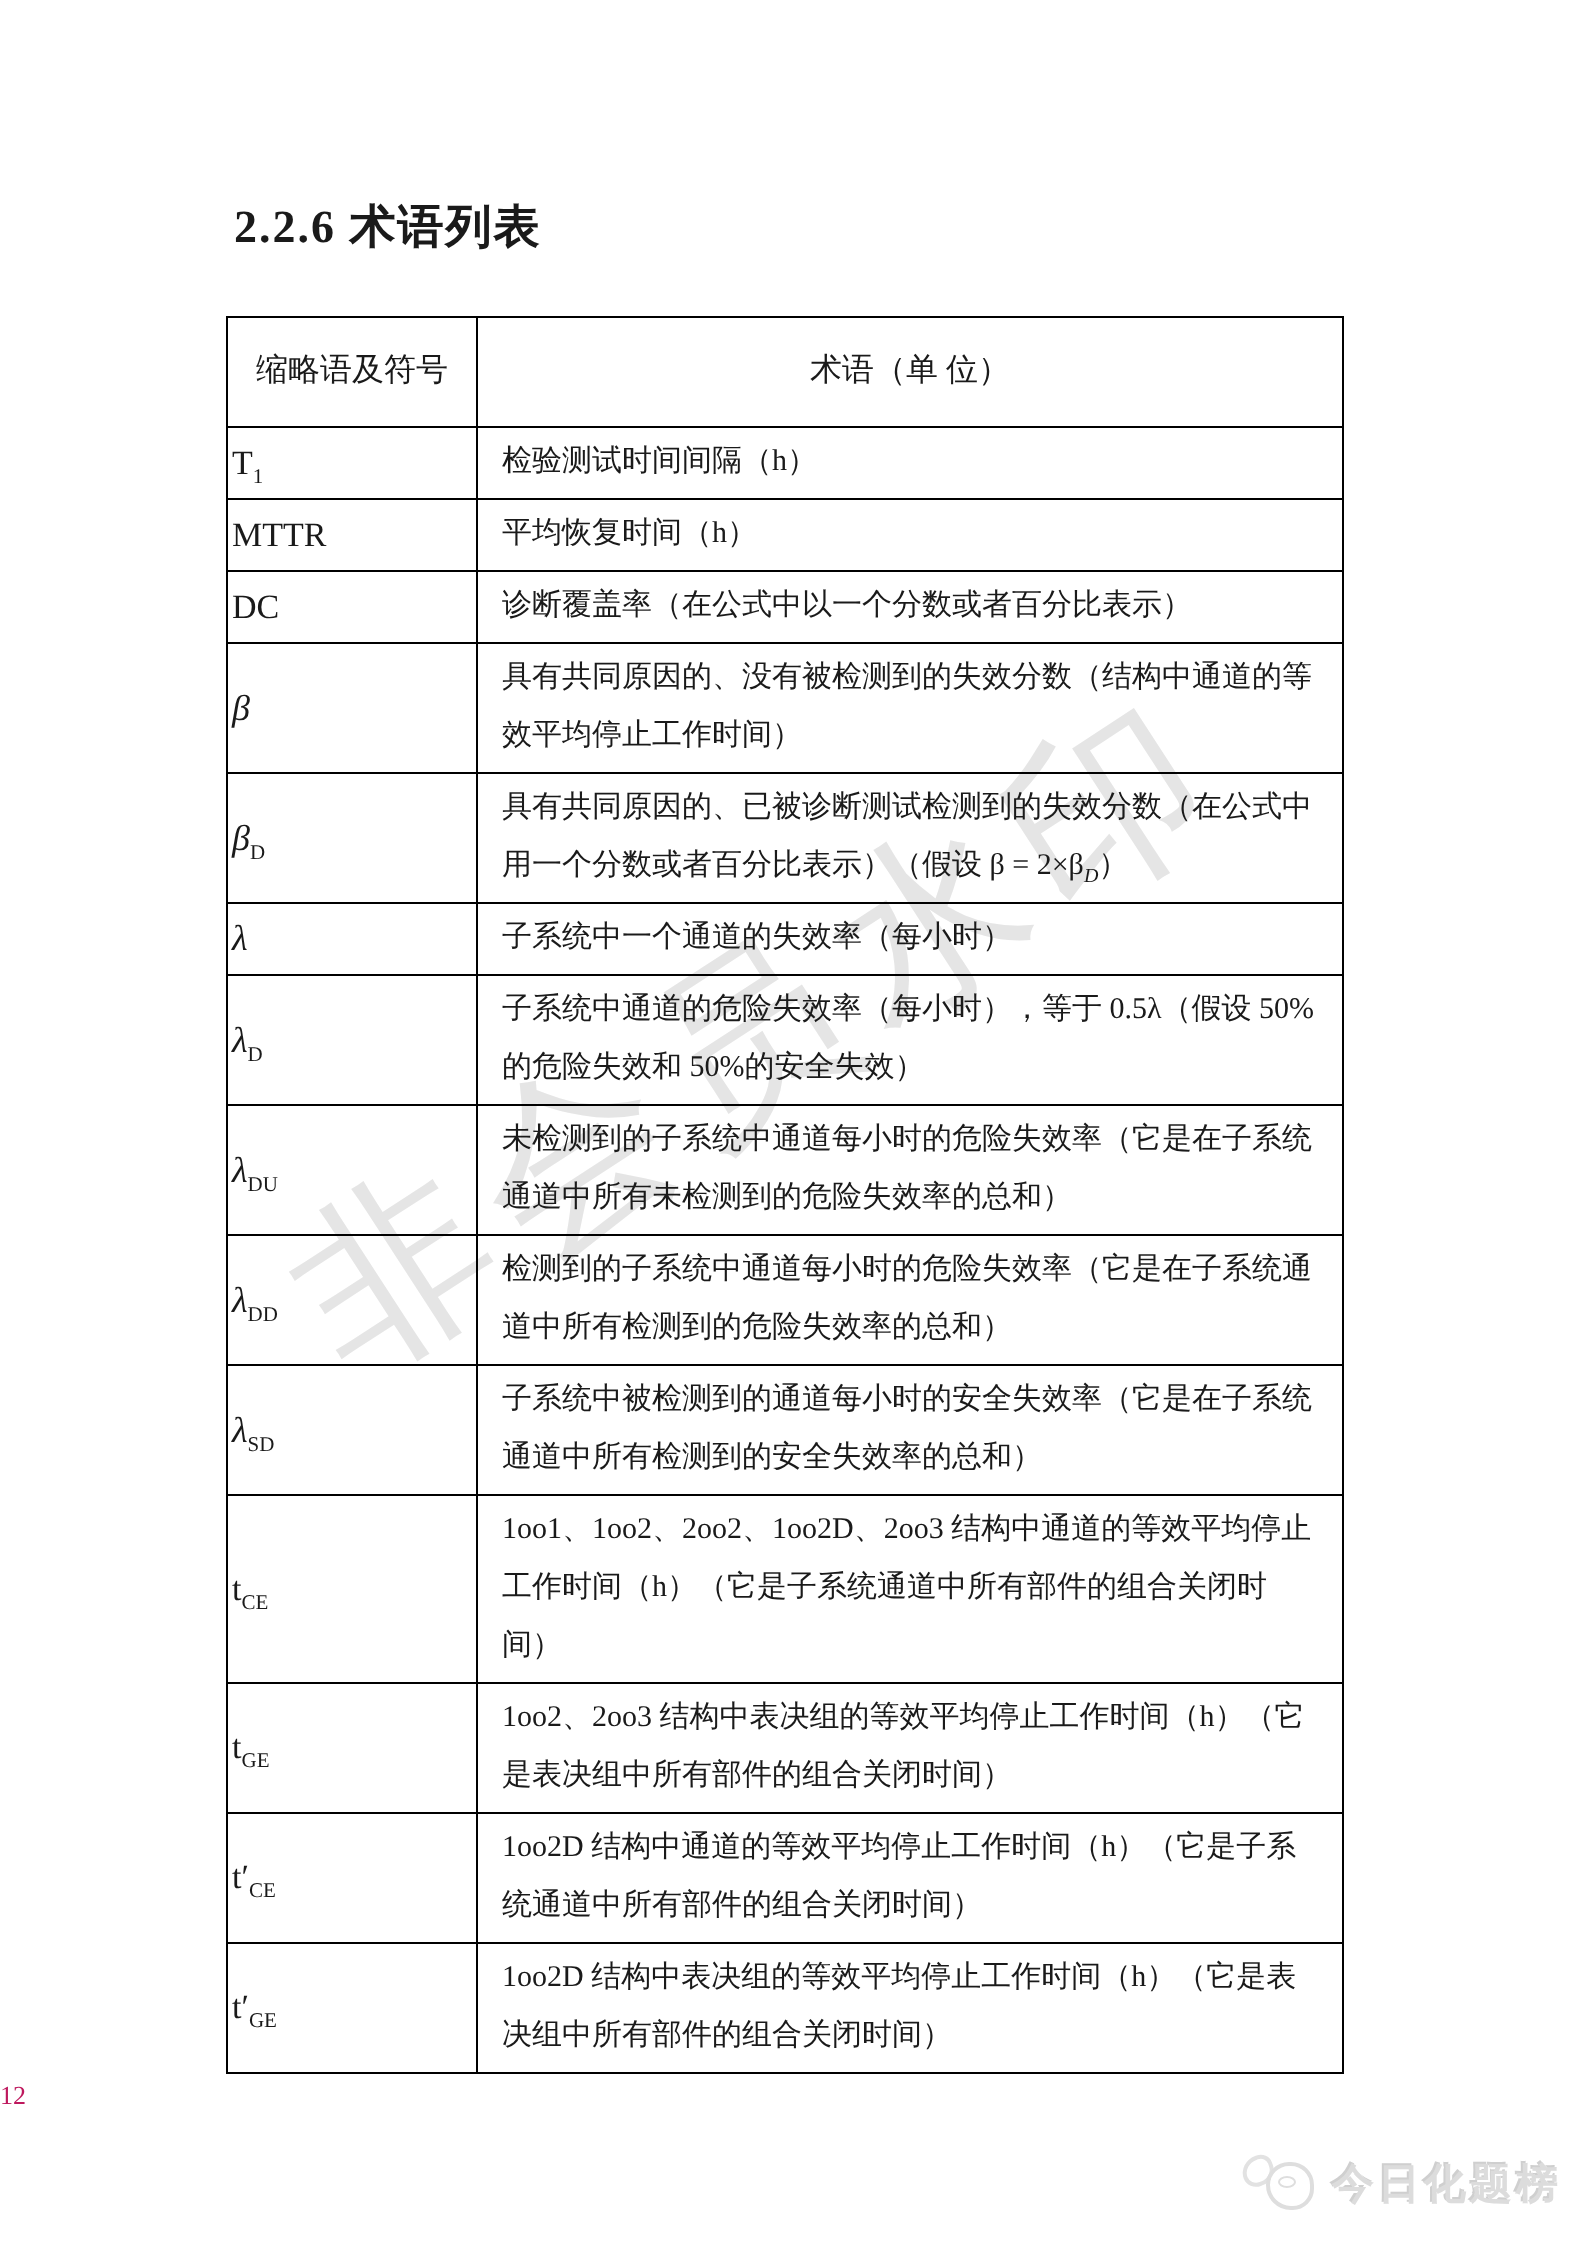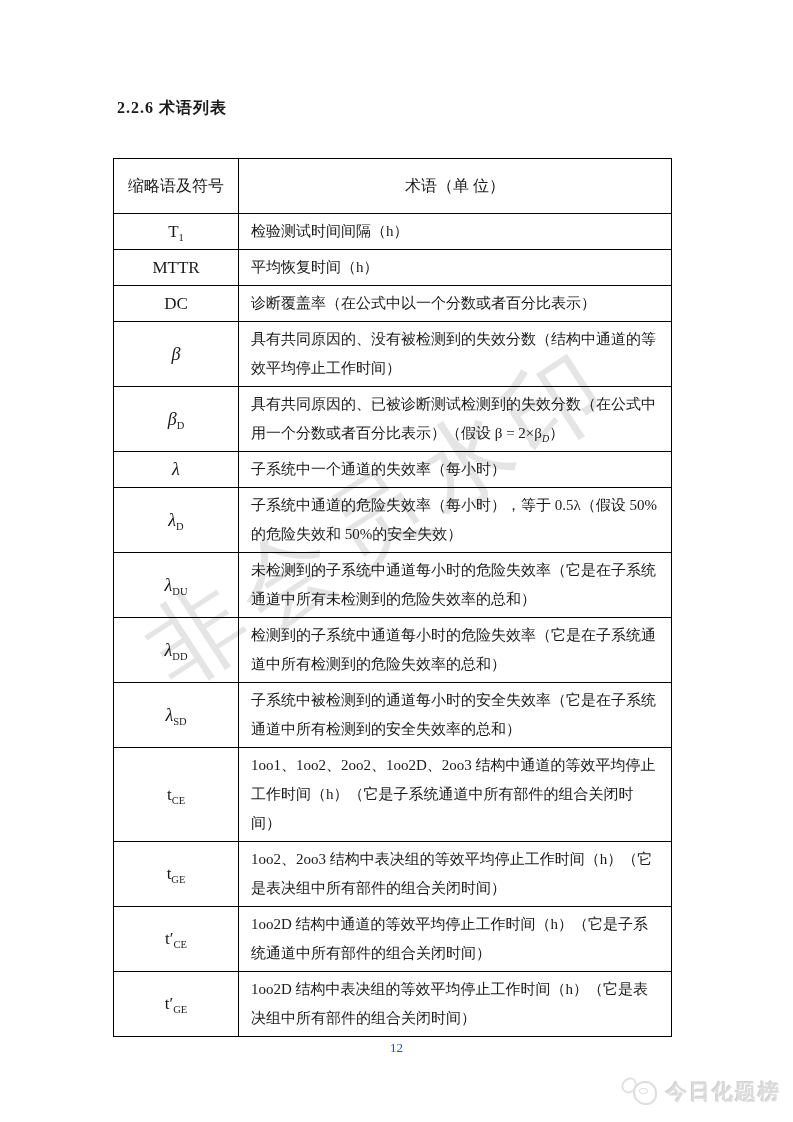--- a/index.html
+++ b/index.html
@@ -12,47 +12,47 @@
   
   .watermark{
     position:absolute; left:158px; top:598px;
     transform:rotate(-33deg); transform-origin:0 50%;
     font-size:96px; letter-spacing:10px; white-space:nowrap;
     color:#d4d4d4; opacity:.6; z-index:0; pointer-events:none;
     font-family:"Liberation Serif","DejaVu Serif",serif;
   }
   .title{
     position:absolute; left:117px; top:98px; margin:0;
-    font-size:16px; font-weight:bold; letter-spacing:1px; z-index:2;
+    font-size:23px; font-weight:bold; letter-spacing:1px; z-index:2;
   }
   table.terms{
     position:absolute; left:113px; top:158px; width:559px;
     border-collapse:collapse; z-index:1; background:transparent;
     table-layout:fixed;
   }
   table.terms th, table.terms td{
     border:1.5px solid #000; background:transparent;
   }
   th.c1{width:120px;}
   th{ font-size:16px; font-weight:normal; text-align:center; padding:16px 2px; line-height:22px;}
   td.sym{
-    width:120px; text-align:center; vertical-align:middle;
+    width:120px; vertical-align:middle;
     font-size:17px; padding:2px;
   }
   td.sym .sym-main{ font-size:17px; }
   td.sym .sym-main.it{ font-style:italic; font-size:18px; }
   td.sym sub{ font-size:10.5px; line-height:0; }
   td.term{
     font-size:15px; line-height:29px; padding:3px 12px; text-align:left;
     vertical-align:middle; word-break:break-all;
   }
   td.term sub{ font-size:10px; font-style:italic; line-height:0; }
   .pagenum{
-    position:absolute; left:0; right:0; top:1040px; text-align:center;
-    font-size:13px; color:#1d4ed8; z-index:2;
+    position:absolute; left:0; right:0; top:1040px; text-align:left;
+    font-size:13px; color:#be185d; z-index:2;
   }
   .brand{
     position:absolute; right:12px; top:1077px; height:30px;
     display:flex; align-items:center; gap:7px; z-index:2;
     color:#d9d9d9;
   }
   .brand-text{
     font-size:21px; font-weight:bold; letter-spacing:2px;
     color:#dcdcdc;
     text-shadow:1px 1px 0 #ffffff, -1px -1px 0 #cfcfcf;

